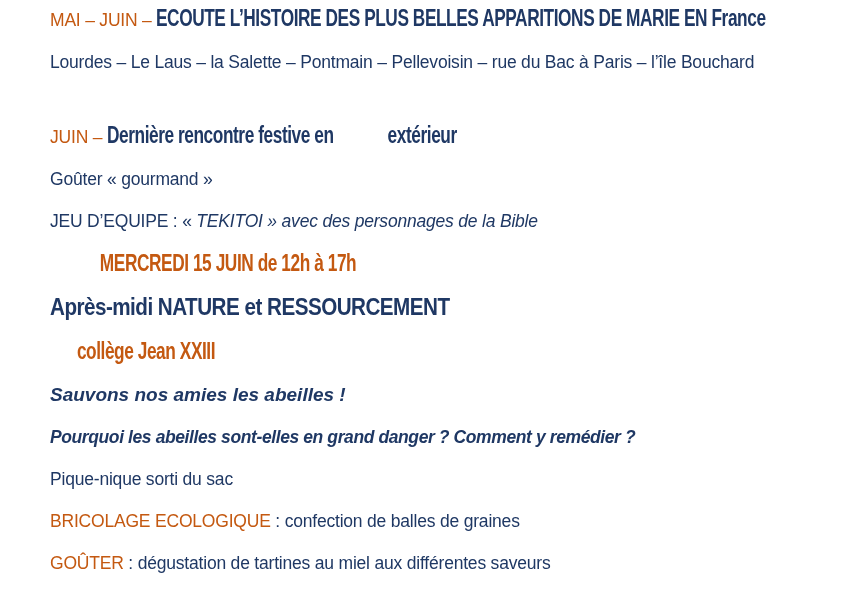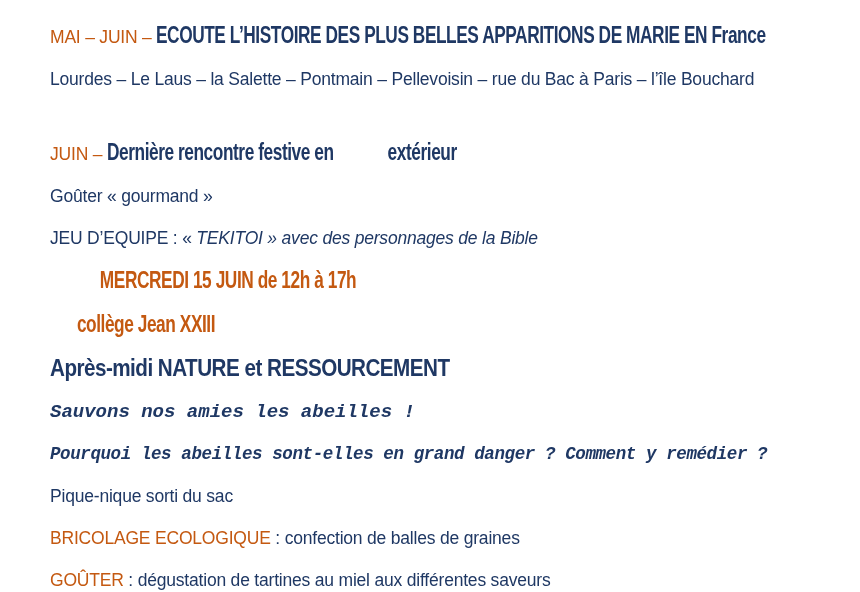--- a/index.html
+++ b/index.html
@@ -8,21 +8,21 @@
     width: 860px;
     height: 592px;
     background: #ffffff;
     overflow: hidden;
     font-family: "Liberation Sans", sans-serif;
   }
   .page {
     box-sizing: border-box;
     width: 860px;
     height: 592px;
-    padding: 24px 0 0 50px;
+    padding: 7px 0 0 50px;
   }
   .p {
     margin: 0 0 20px 0;
     line-height: 22px;
     font-size: 17.5px;
     letter-spacing: -0.2px;
     color: #1F3864;
     white-space: nowrap;
   }
   .orange { color: #C45911; }
@@ -38,21 +38,21 @@
     transform-origin: 0 50%;
     white-space: nowrap;
     vertical-align: baseline;
   }
   .cond-wide { transform: scaleX(0.86); }
   .center { text-align: left; width: 760px; }
   .center .cond { transform-origin: 50% 50%; }
   .gap { display: inline-block; width: 75px; }
   .spacer { height: 31px; }
   .italic { font-style: italic; margin-top: 48px; }
-  .bi { font-weight: 700; font-style: italic; font-family: Liberation Mono, monospace; }
+  .bi { font-weight: 700; font-style: italic; }
   .slogan { font-size: 19px; letter-spacing: 0; }
   .question { font-size: 17.5px; letter-spacing: -0.4px; }
 </style>
 </head>
 <body>
 
 <div class="page">
 
   <p class="p">
     <span class="orange">MAI – JUIN – </span><span class="cond navy">ECOUTE L’HISTOIRE DES PLUS BELLES APPARITIONS DE MARIE EN France</span>
@@ -69,26 +69,26 @@
   <p class="p">Goûter « gourmand »</p>
 
   <p class="p">
     <span>JEU D’EQUIPE : « </span><span class="italic">TEKITOI » avec des personnages de la Bible</span>
   </p>
 
   <p class="p center">
     <span class="cond orange">MERCREDI 15 JUIN de 12h à 17h</span>
   </p>
 
+  <p class="p">
+    <span class="cond cond-wide navy">Après-midi NATURE et RESSOURCEMENT</span>
+  </p>
+
   <p class="p center">
     <span class="cond orange">collège Jean XXIII</span>
-  </p>
-
-  <p class="p">
-    <span class="cond cond-wide navy">Après-midi NATURE et RESSOURCEMENT</span>
   </p>
 
   <p class="p bi slogan">Sauvons nos amies les abeilles !</p>
 
   <p class="p bi question">Pourquoi les abeilles sont-elles en grand danger ? Comment y remédier ?</p>
 
   <p class="p">Pique-nique sorti du sac</p>
 
   <p class="p">
     <span class="orange">BRICOLAGE ECOLOGIQUE</span><span> : confection de balles de graines</span>

